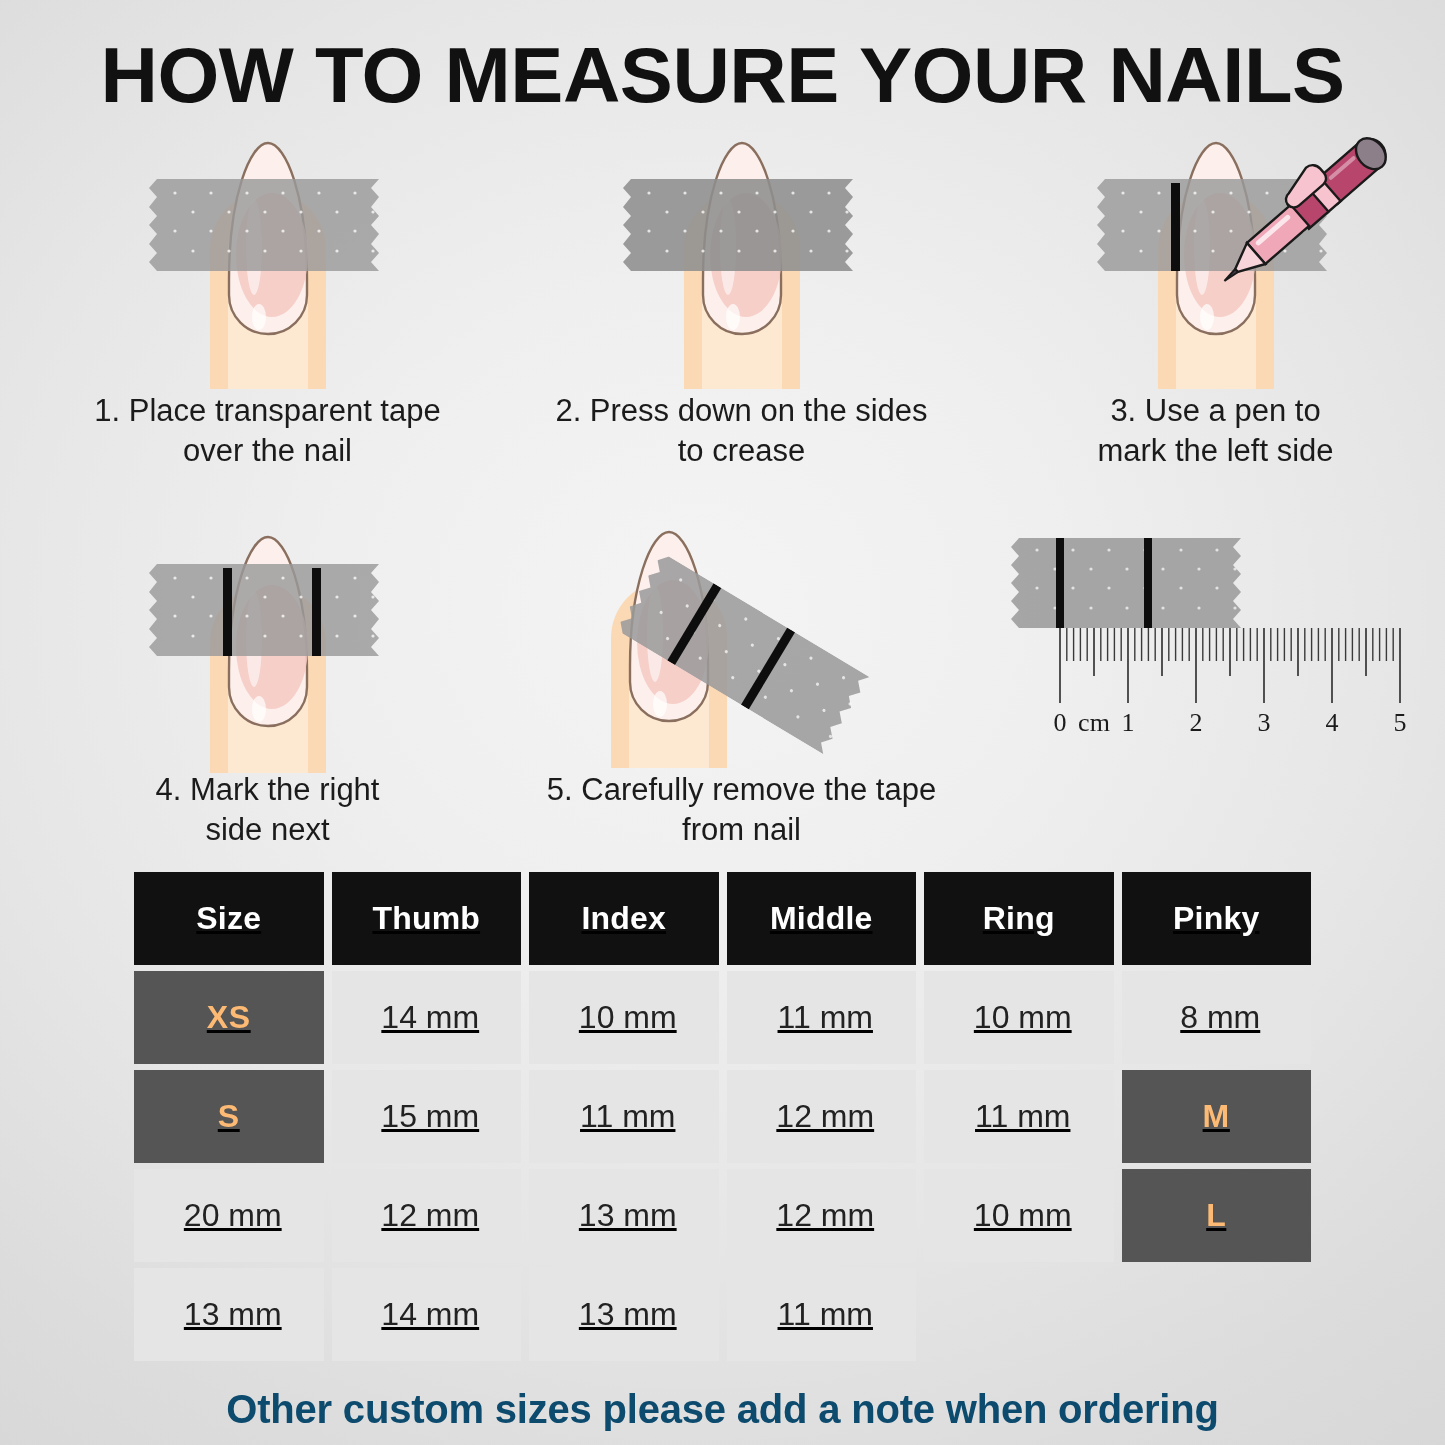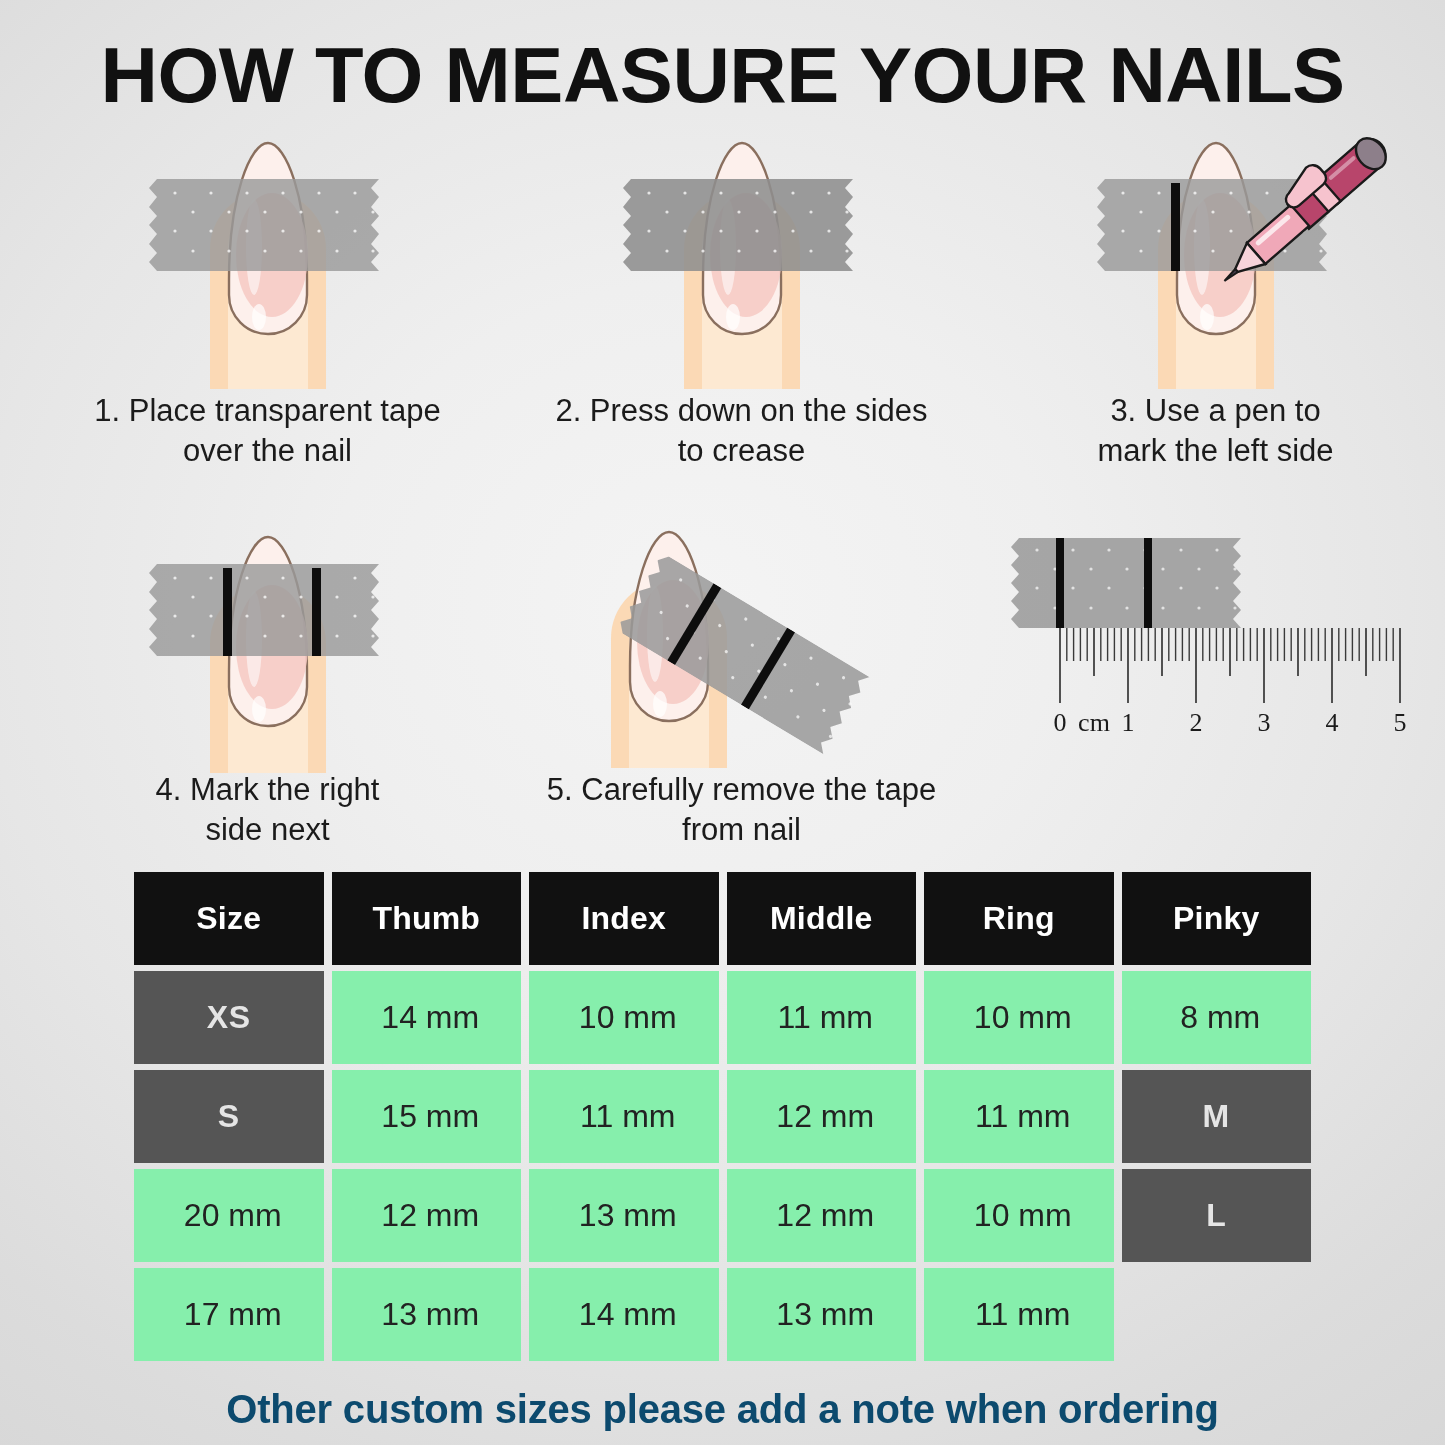--- a/index.html
+++ b/index.html
@@ -103,42 +103,43 @@
     height: 252px;
   }
 
   
   .table {
     width: 1177px;
     margin: 22px auto 0;
     display: grid;
     grid-template-columns: repeat(6, 1fr);
     gap: 6px 8px;
+    text-decoration: underline;
   }
   .cell {
     height: 93px;
     display: flex;
     align-items: center;
     justify-content: center;
     font-size: 32px;
   }
   .cell.head {
     background: #111111;
     color: #ffffff;
     font-weight: 700;
     letter-spacing: 0.2px;
   }
   .cell.size {
     background: #555555;
-    color: #e5e5e5;
+    color: #fdba74;
     font-weight: 700;
     letter-spacing: 0.6px;
   }
   .cell.val {
-    background: #86efac;
+    background: #e5e5e5;
     color: #222222;
     font-weight: 400;
     padding-left: 8px;
   }
 
   
   .footer {
     text-align: center;
     font-size: 40px;
     font-weight: 700;
@@ -541,20 +542,19 @@
   <div class="cell val">11 mm</div>
 
   <div class="cell size">M</div>
   <div class="cell val">20 mm</div>
   <div class="cell val">12 mm</div>
   <div class="cell val">13 mm</div>
   <div class="cell val">12 mm</div>
   <div class="cell val">10 mm</div>
 
   <div class="cell size">L</div>
-  <div class="cell val">17 mm</div>
   <div class="cell val">13 mm</div>
   <div class="cell val">14 mm</div>
   <div class="cell val">13 mm</div>
   <div class="cell val">11 mm</div>
 </div>
 
 <div class="footer">Other custom sizes please add a note when ordering</div>
 
 </body></html>

